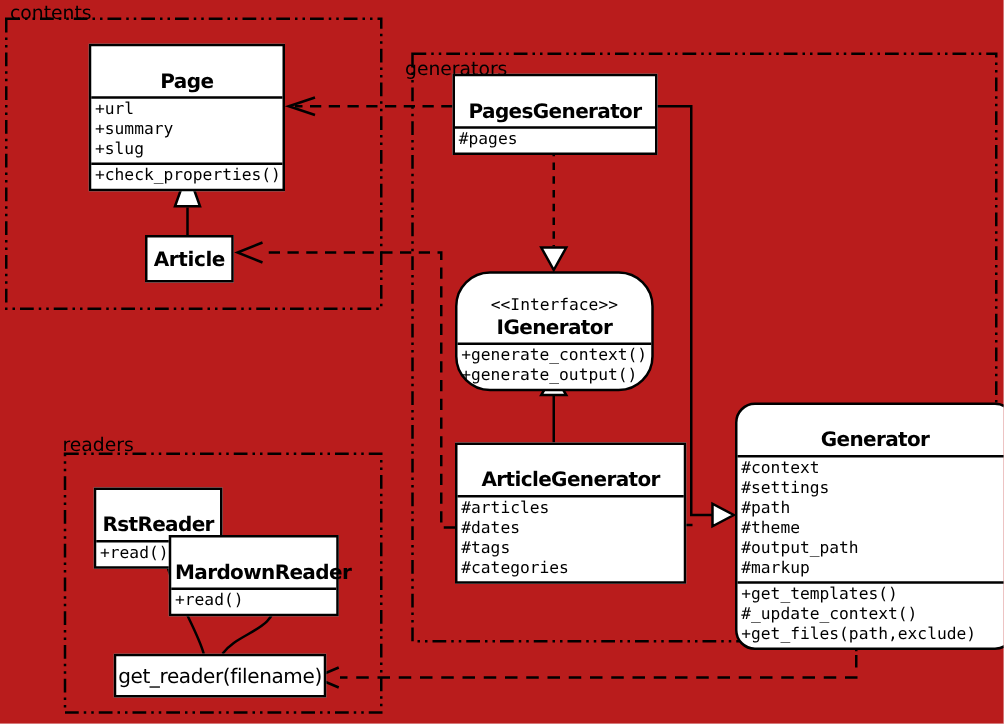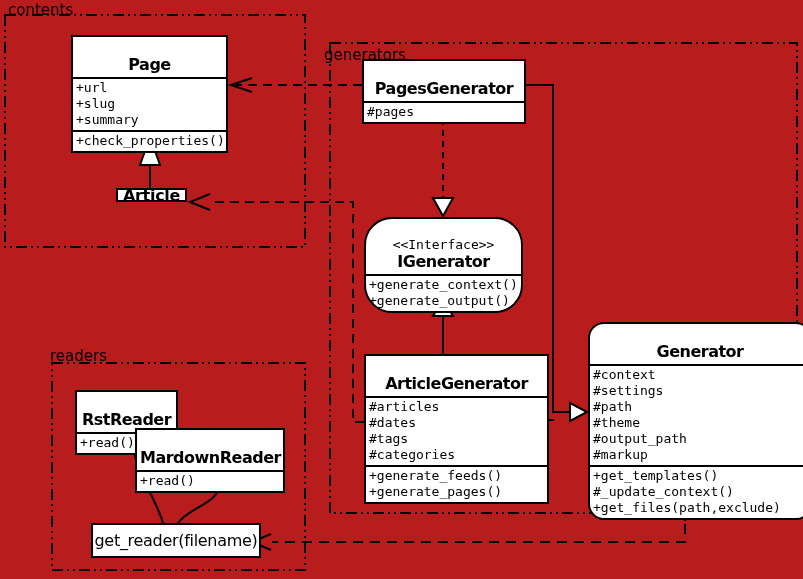--- a/index.html
+++ b/index.html
@@ -87,29 +87,29 @@
   </svg>
 
   <div class="pkg-label" style="left:8px;top:1px;">contents</div>
   <div class="pkg-label" style="left:324px;top:29px;margin-top:17px;">generators</div>
   <div class="pkg-label" style="left:50px;top:347px;">readers</div>
 
   <div class="cls" style="left:71px;top:35px;width:157px;">
     <div class="ct">Page</div>
     <div class="cs">
       <div class="mline">+url</div>
+      <div class="mline">+summary</div>
       <div class="mline">+slug</div>
-      <div class="mline">+summary</div>
     </div>
     <div class="cs">
       <div class="mline">+check_properties()</div>
     </div>
   </div>
 
-  <div class="cls plain" style="left:116px;top:188px;width:71px;height:14px;font-weight:bold;font-size:16px;">Article</div>
+  <div class="cls plain" style="left:116px;top:188px;width:71px;height:38px;font-weight:bold;font-size:16px;">Article</div>
 
   <div class="cls" style="left:362px;top:59px;width:164px;">
     <div class="ct">PagesGenerator</div>
     <div class="cs">
       <div class="mline">#pages</div>
     </div>
   </div>
 
   <div class="cls" style="left:364px;top:217px;width:159px;border-radius:28px;">
     <div class="ct">
@@ -123,24 +123,20 @@
   </div>
 
   <div class="cls" style="left:364px;top:354px;width:185px;">
     <div class="ct">ArticleGenerator</div>
     <div class="cs">
       <div class="mline">#articles</div>
       <div class="mline">#dates</div>
       <div class="mline">#tags</div>
       <div class="mline">#categories</div>
     </div>
-    <div class="cs">
-      <div class="mline">+generate_feeds()</div>
-      <div class="mline">+generate_pages()</div>
-    </div>
   </div>
 
   <div class="cls" style="left:588px;top:322px;width:224px;border-radius:16px;">
     <div class="ct">Generator</div>
     <div class="cs">
       <div class="mline">#context</div>
       <div class="mline">#settings</div>
       <div class="mline">#path</div>
       <div class="mline">#theme</div>
       <div class="mline">#output_path</div>
@@ -153,21 +149,21 @@
     </div>
   </div>
 
   <div class="cls" style="left:75px;top:370px;width:103px;margin-top:20px;">
     <div class="ct">RstReader</div>
     <div class="cs">
       <div class="mline">+read()</div>
     </div>
   </div>
 
-  <div class="cls" style="left:135px;top:428px;width:150px;">
+  <div class="cls" style="left:135px;top:428px;width:136px;">
     <div class="ct">MardownReader</div>
     <div class="cs">
       <div class="mline">+read()</div>
     </div>
   </div>
 
   <div class="cls plain" style="left:91px;top:523px;width:170px;height:35px;">get_reader(filename)</div>
 
 </div>
 

